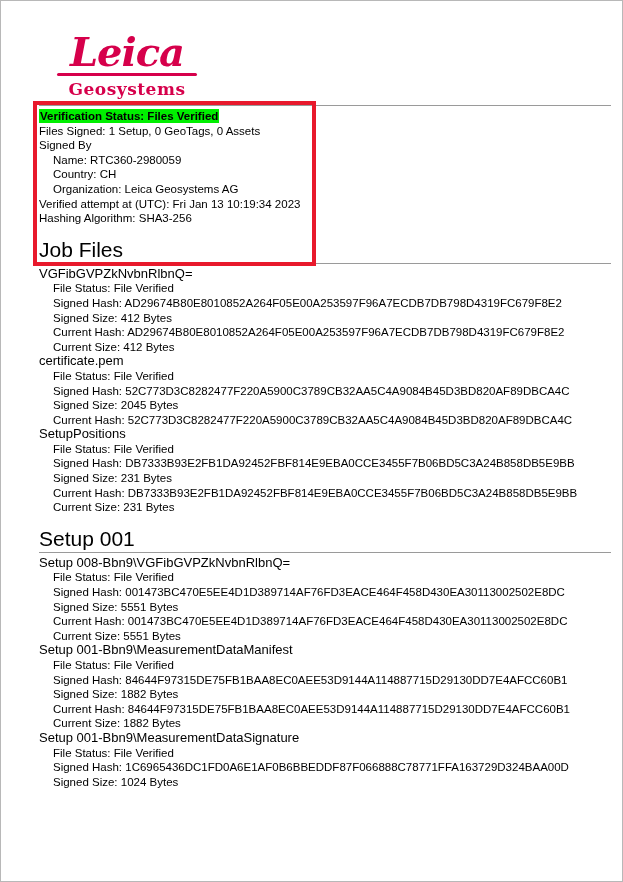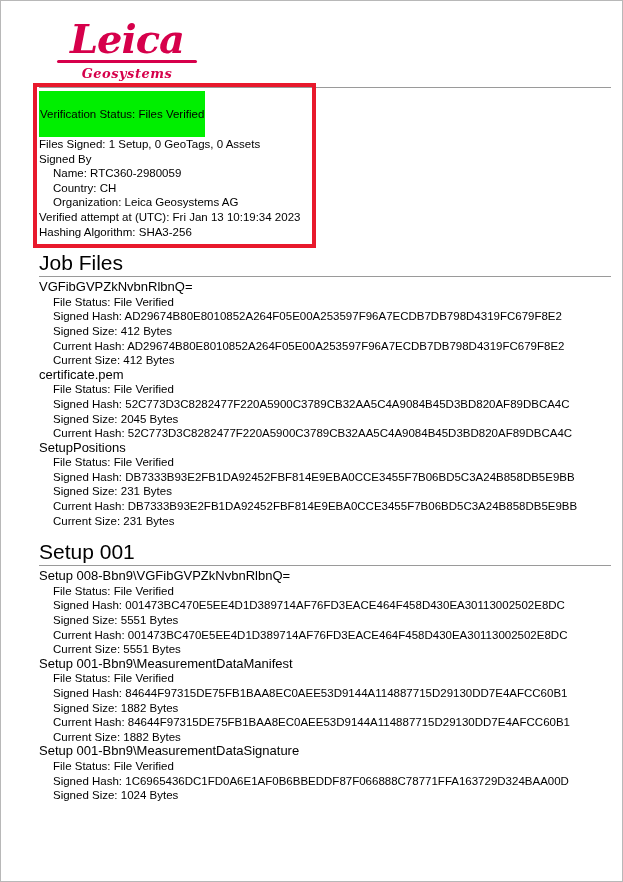--- a/index.html
+++ b/index.html
@@ -19,21 +19,21 @@
     width: 623px;
     height: 882px;
     box-sizing: border-box;
     border: 1px solid #b8b8b8;
     background: #ffffff;
     overflow: hidden;
   }
   .content {
     position: absolute;
     left: 38px;
-    top: 18px;
+    top: 31px;
     width: 572px;
   }
 
   
   .logo-block {
     width: 160px;
     margin-left: 8px;
     margin-bottom: 6px;
     text-align: center;
   }
@@ -49,24 +49,23 @@
   .logo-underline {
     height: 3px;
     background: #d6004b;
     width: 140px;
     margin: 1px auto 3px auto;
     border-radius: 2px;
   }
   .logo-sub {
     font-family: "DejaVu Serif", serif;
     font-weight: bold;
-    font-size: 13px;
+    font-size: 17px;
     color: #d6004b;
     letter-spacing: 0.5px;
-    font-style: italic;
   }
 
   
   h1.section-title {
     font-family: "Liberation Sans", sans-serif;
     font-weight: normal;
     font-size: 21px;
     margin: 0 0 1px 0;
     padding: 0;
     line-height: 24px;
@@ -88,22 +87,22 @@
     width: 283px;
     height: 165px;
     border: 4px solid #e8192c;
     box-sizing: border-box;
     pointer-events: none;
   }
   .verif-status {
     display: inline-block;
     background: #00ef00;
     font-size: 11.5px;
-    font-weight: normal;
-    padding: 16px 1px;
+    font-weight: bold;
+    padding: 0 1px;
     line-height: 14px;
     text-align: center;
   }
   .line {
     font-size: 11.5px;
     line-height: 14.6px;
     white-space: nowrap;
   }
   .indent1 { padding-left: 14px; }
 

